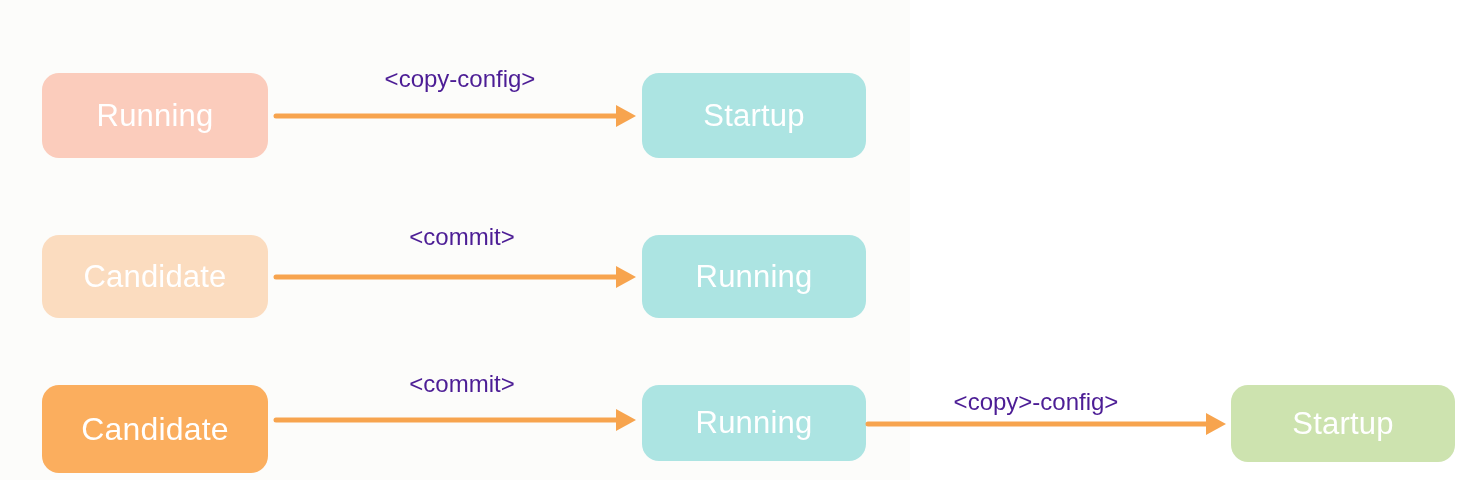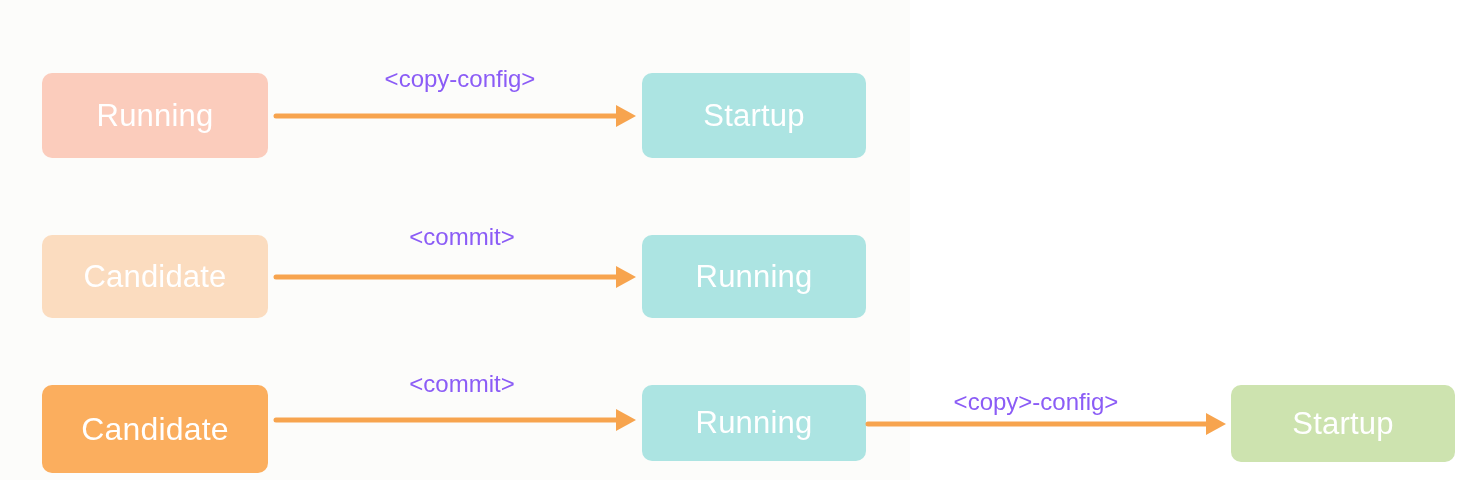--- a/index.html
+++ b/index.html
@@ -33,21 +33,21 @@
   .row {
     position: absolute;
     left: 0;
     width: 1462px;
   }
 
   
   .node {
     position: absolute;
     box-sizing: border-box;
-    border-radius: 10px;
+    border-radius: 17px;
     display: flex;
     align-items: center;
     justify-content: center;
     color: #ffffff;
     letter-spacing: 0.2px;
     white-space: nowrap;
     user-select: none;
   }
 
   
@@ -57,21 +57,21 @@
     display: block;
   }
   .arrow svg {
     display: block;
     overflow: visible;
   }
 
   
   .edge-label {
     position: absolute;
-    color: #8b5cf6;
+    color: #4c1d95;
     white-space: nowrap;
     text-align: center;
     transform: translateX(-50%);
     user-select: none;
   }
 </style>
 </head>
 <body>
 
 <div id="canvas">

